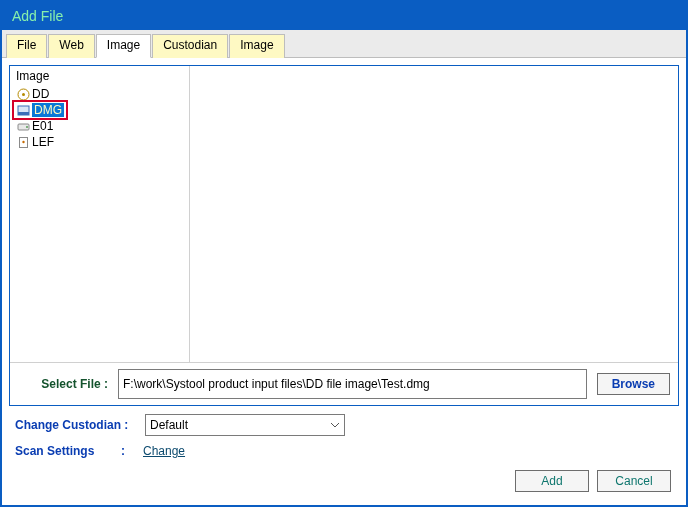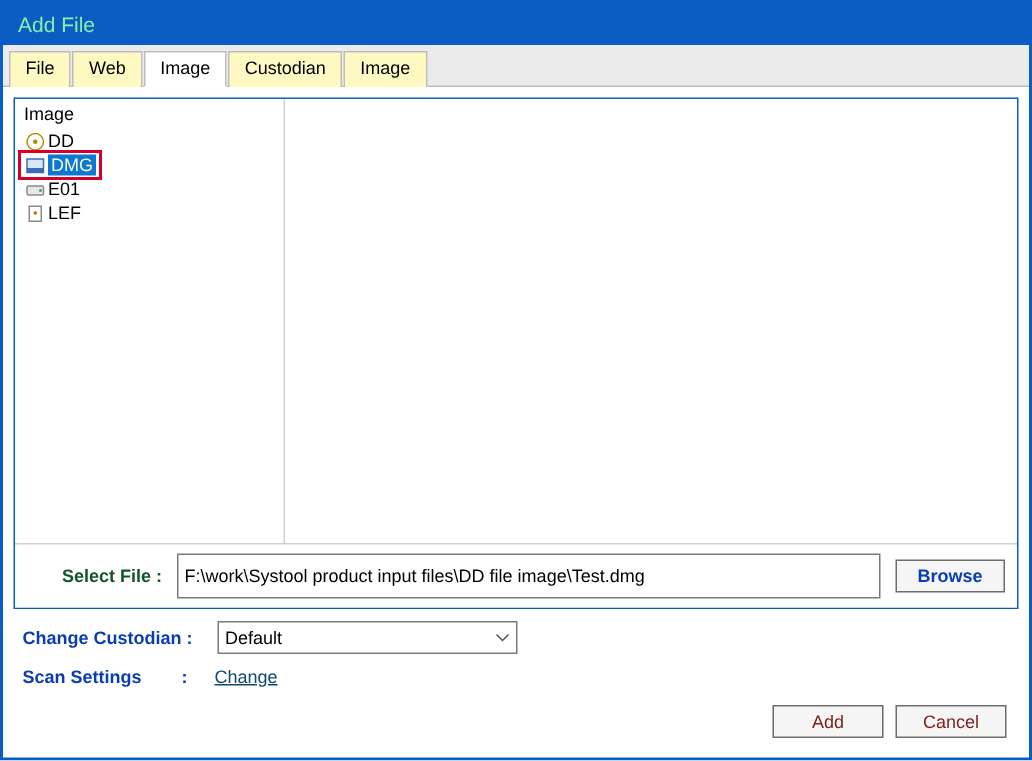--- a/index.html
+++ b/index.html
@@ -164,21 +164,21 @@
     color: #0c4a6e;
     text-decoration: underline;
     cursor: default;
   }
   .button-bar {
     display: flex;
     justify-content: flex-end;
     gap: 8px;
     padding: 6px 8px 6px 8px;
   }
-  .button-bar .btn { min-width: 74px; font-weight: normal; color:#7f1d1d; }
+  .button-bar .btn { min-width: 74px; font-weight: normal; color:#0f766e; }
   svg { display: block; }
 </style>
 </head>
 <body>
 
 <div class="window">
 
   <div class="titlebar">
     <span>Add File</span>
   </div>

